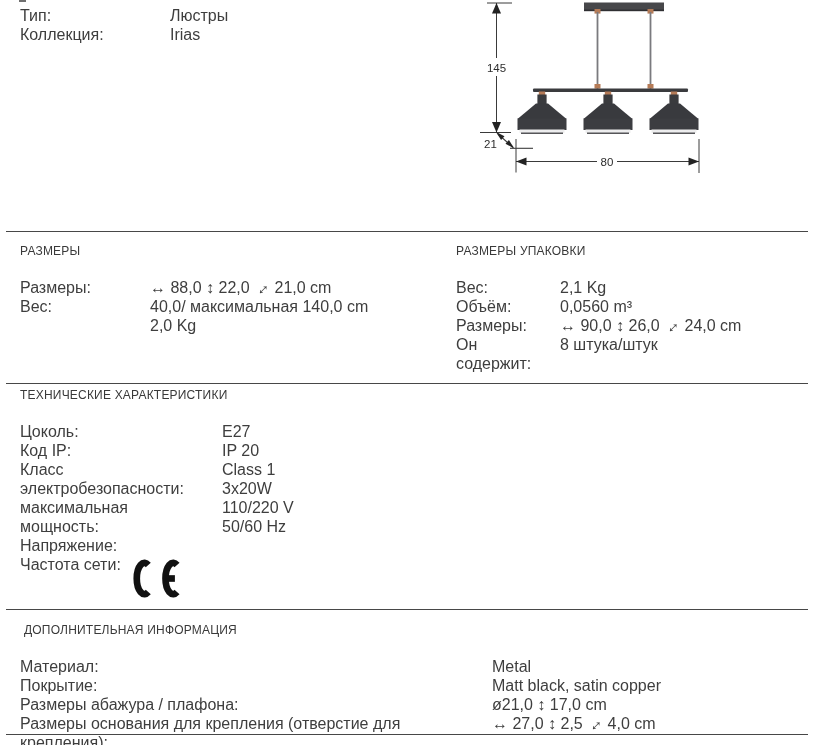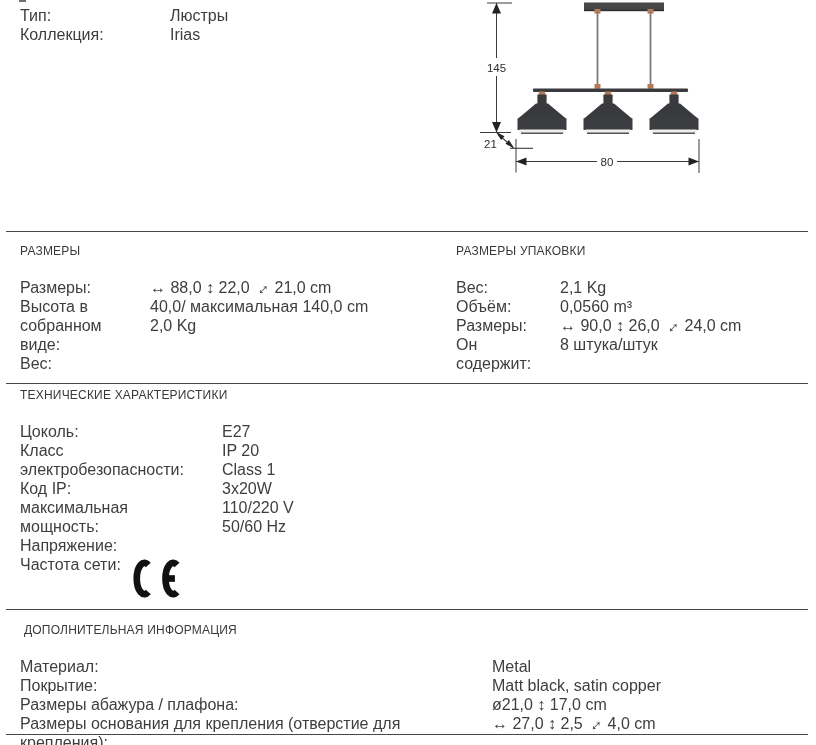--- a/index.html
+++ b/index.html
@@ -101,21 +101,20 @@
   </svg>
 
   <div class="rule" style="top:231px"></div>
   <div class="rule" style="top:383px"></div>
   <div class="rule" style="top:609px"></div>
   <div class="rule" style="top:734px"></div>
 
   <h2 class="sec-title" style="left:20px;top:244px">РАЗМЕРЫ</h2>
   <div class="col labs" style="left:20px;top:278px;width:96px">
       <div class="ln">Размеры:</div>
-      <div class="ln">Высота в собранном виде:</div>
       <div class="ln">Вес:</div>
     </div>
   <div class="col vals" style="left:150px;top:278px">
       <div class="ln">↔ 88,0 ↕ 22,0 <span class="diag">↔</span> 21,0 cm</div>
       <div class="ln">40,0/ максимальная 140,0 cm</div>
       <div class="ln">2,0 Kg</div>
     </div>
 
   <h2 class="sec-title" style="left:456px;top:244px">РАЗМЕРЫ УПАКОВКИ</h2>
   <div class="col labs" style="left:456px;top:278px;width:100px">
@@ -127,22 +126,22 @@
   <div class="col vals" style="left:560px;top:278px">
       <div class="ln">2,1 Kg</div>
       <div class="ln">0,0560 m³</div>
       <div class="ln">↔ 90,0 ↕ 26,0 <span class="diag">↔</span> 24,0 cm</div>
       <div class="ln">8 штука/штук</div>
     </div>
 
   <h2 class="sec-title" style="left:20px;top:388px">ТЕХНИЧЕСКИЕ ХАРАКТЕРИСТИКИ</h2>
   <div class="col labs" style="left:20px;top:422px;width:162px">
       <div class="ln">Цоколь:</div>
+      <div class="ln">Код IP:</div>
       <div class="ln">Класс электробезопасности:</div>
-      <div class="ln">Код IP:</div>
       <div class="ln">максимальная мощность:</div>
       <div class="ln">Напряжение:</div>
       <div class="ln">Частота сети:</div>
     </div>
   <div class="col vals" style="left:222px;top:422px">
       <div class="ln">E27</div>
       <div class="ln">IP 20</div>
       <div class="ln">Class 1</div>
       <div class="ln">3x20W</div>
       <div class="ln">110/220 V</div>

